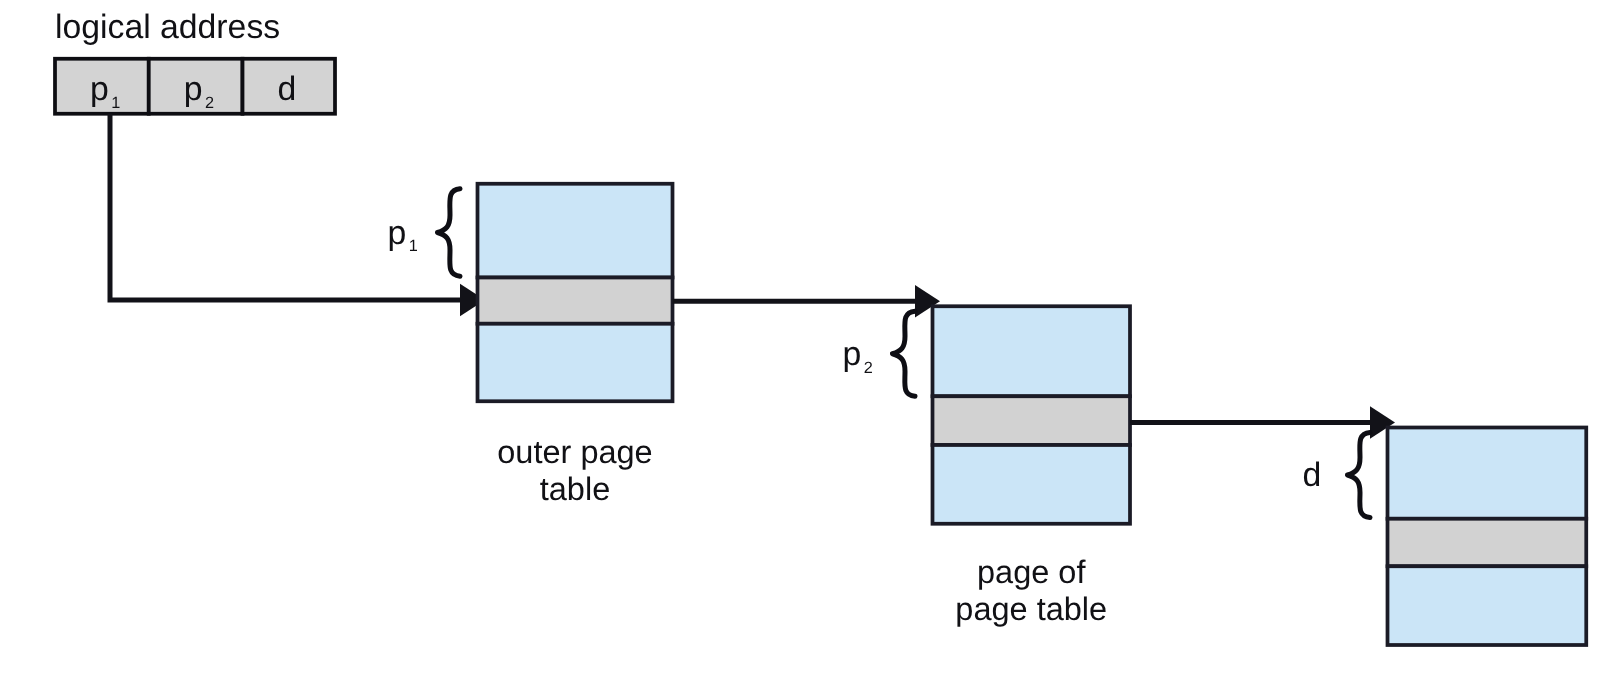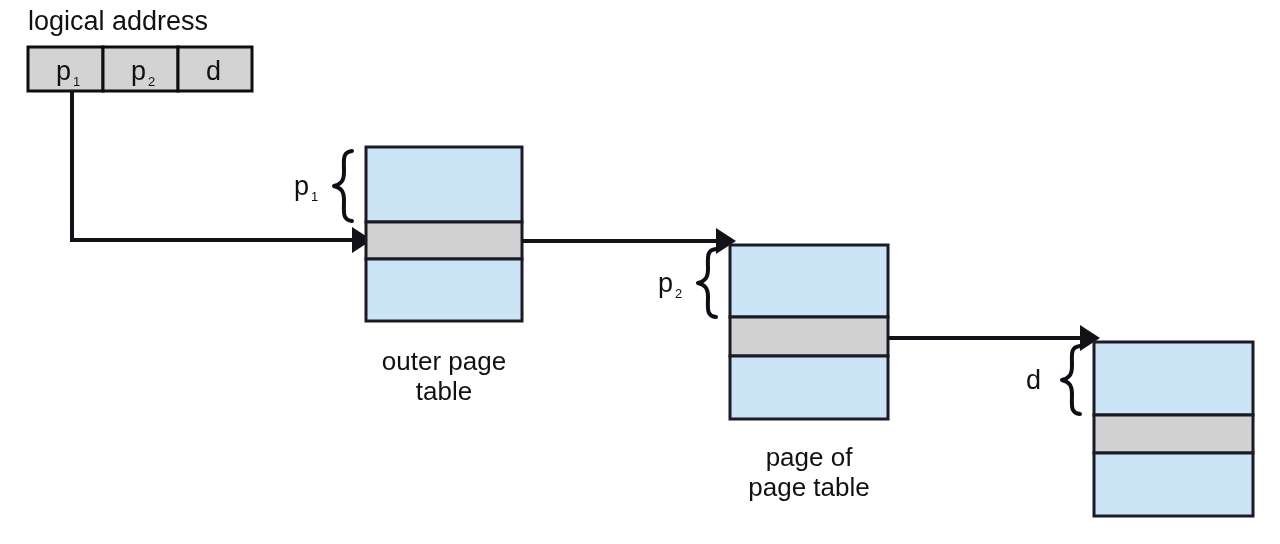--- a/index.html
+++ b/index.html
@@ -9,21 +9,21 @@
   }
   body {
     width: 1280px;
     height: 544px;
     position: relative;
     overflow: hidden;
     font-family: "Liberation Sans", sans-serif;
   }
   #diagram-root {
     position: absolute;
-    left: 0;
+    left: 16px;
     top: 0;
     width: 1176px;
     height: 544px;
   }
   svg#diagram {
     display: block;
     width: 1280px;
     height: 544px;
   }
   .cell-blue {

